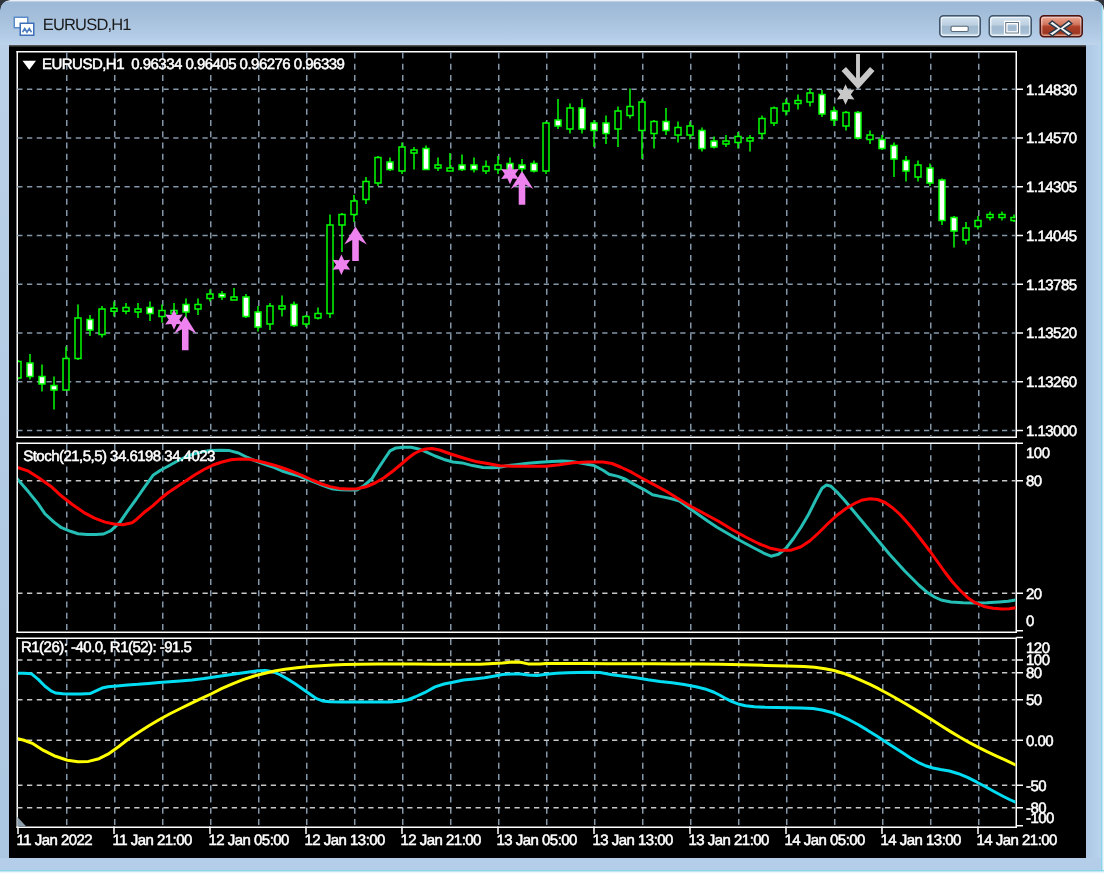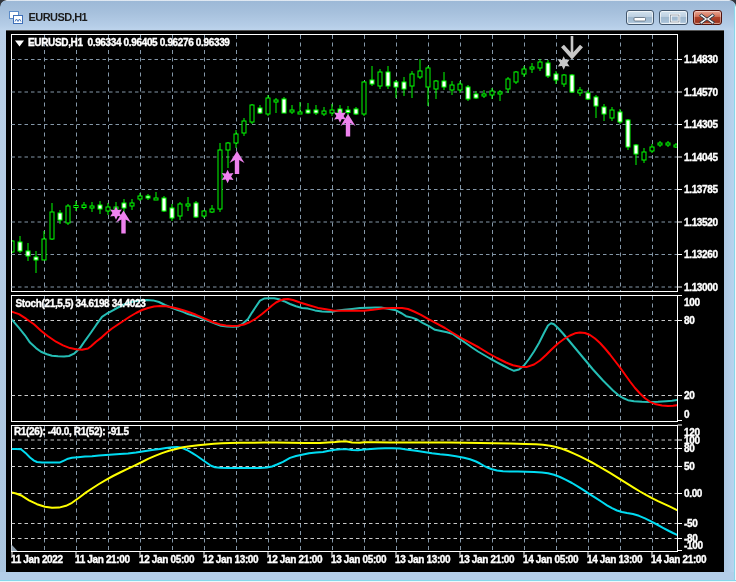--- a/index.html
+++ b/index.html
@@ -1,15 +1,15 @@
 <!DOCTYPE html>
 <html><head><meta charset="utf-8"><style>
 html,body{margin:0;padding:0;width:736px;height:582px;overflow:hidden;background:#000;}
 *{box-sizing:border-box;font-family:"Liberation Sans",sans-serif;}
-#win{position:absolute;left:0;top:0;width:736px;height:582px;font-weight:bold;}
+#win{position:absolute;left:0;top:0;width:736px;height:582px;}
 #titlebar{position:absolute;left:0;top:0;width:736px;height:30px;
 background:linear-gradient(180deg,#ffffff 0%,#9db9d7 5%,#a6c0dc 40%,#b5cde7 85%,#bdd4ec 100%);
 border-radius:6px 6px 0 0;}
 #frameL{position:absolute;left:0;top:30px;width:6px;height:552px;background:linear-gradient(#bad0e8,#abc6e0);}
 #frameR{position:absolute;left:724px;top:30px;width:12px;height:552px;background:linear-gradient(90deg,#adc8e4,#bcd6f0);}
 #frameB{position:absolute;left:0;top:572px;width:736px;height:10px;background:#b4cee9;}
 #edgeR{position:absolute;left:734px;top:4px;width:1.2px;height:578px;background:#86d7ea;}
 #edgeR2{position:absolute;left:735px;top:2px;width:1px;height:580px;background:#eef6fa;}
 #edgeB{position:absolute;left:0px;top:579.5px;width:736px;height:1.5px;background:#86d7ea;}
 #edgeB2{position:absolute;left:0px;top:581px;width:736px;height:1px;background:#eef6fa;}

